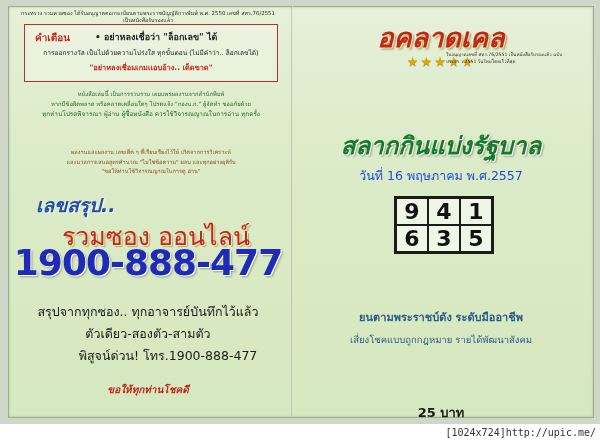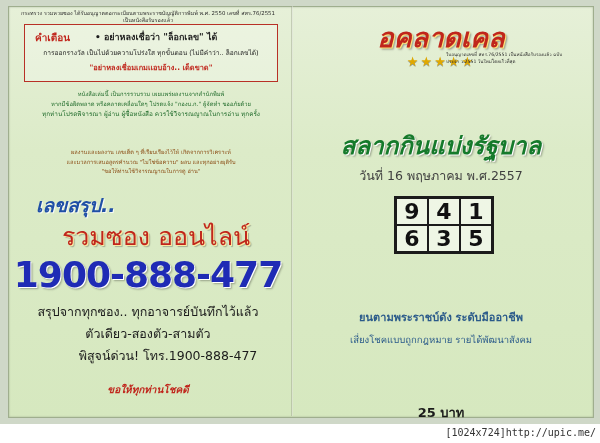--- a/index.html
+++ b/index.html
@@ -29,21 +29,21 @@
              color:#1f6b2a;font-size:5.8px;line-height:1.65;}
   .greentext .big{font-size:6.4px;}
   .orangetext{position:absolute;left:22px;top:140px;width:238px;text-align:center;
               color:#8a4a12;font-size:5.6px;line-height:1.7;}
 
   .lek{position:absolute;left:26px;top:182px;font-size:19px;font-weight:bold;color:#1f4fa6;
        font-style:italic;text-shadow:1px 1px 0 rgba(255,255,255,.8);}
   .ruamsong{position:absolute;left:8px;top:208px;width:276px;text-align:center;
             font-size:25px;font-weight:normal;color:#c0261c;
             text-shadow:1px 1px 0 #ffe9a0,2px 2px 1px rgba(0,0,0,.25);}
-  .phone{position:absolute;left:0px;top:246px;width:276px;text-align:center;
+  .phone{position:absolute;left:0px;top:234px;width:276px;text-align:center;
          font-size:36px;font-weight:bold;color:#1f2bb5;letter-spacing:-1px;
          text-shadow:1px 1px 0 #ffffff,2px 2px 2px rgba(0,0,0,.3);}
   .sum1{position:absolute;left:0px;top:294px;width:276px;text-align:center;font-size:12.5px;color:#1b1b1b;}
   .sum2{position:absolute;left:0px;top:316px;width:276px;text-align:center;font-size:12.5px;color:#1b1b1b;}
   .sum3{position:absolute;left:0px;top:338px;width:276px;text-align:center;font-size:12.5px;color:#1b1b1b;margin-left:20px;}
   .goodluck{position:absolute;left:0px;top:374px;width:276px;text-align:center;
             font-size:10px;color:#c0261c;font-weight:bold;font-style:italic;}
 
   
   .right{position:absolute;left:296px;top:8px;width:290px;height:406px;}
@@ -55,21 +55,21 @@
          text-shadow:0 1px 0 rgba(0,0,0,.35);}
   .micro{position:absolute;left:150px;top:44px;width:128px;text-align:left;
          font-size:4.6px;color:#2b2b2b;line-height:1.5;}
   .title2{position:absolute;left:0;top:72px;width:290px;text-align:center;
           font-size:26px;font-weight:bold;color:#1f2bb5;font-style:italic;
           text-shadow:1px 1px 0 #ffffff,2px 2px 2px rgba(0,0,0,.3);}
   .title3{position:absolute;left:0;top:112px;width:290px;text-align:center;
           font-size:24px;font-weight:bold;color:#157a2b;font-style:italic;
           text-shadow:1px 1px 0 #ffffff,2px 2px 2px rgba(0,0,0,.3);margin-top:6px;}
   .date{position:absolute;left:0;top:158px;width:290px;text-align:center;
-        font-size:12.5px;color:#404040;}
+        font-size:12.5px;color:#1d4ed8;}
 
   .numgrid{position:absolute;left:98px;top:188px;width:96px;height:54px;
            border:2px solid #1b1b1b;background:rgba(255,255,255,.55);
            display:grid;grid-template-columns:1fr 1fr 1fr;grid-template-rows:1fr 1fr;}
   .numcell{display:flex;align-items:center;justify-content:center;
            font-size:22px;font-weight:bold;color:#111;border:1px solid #1b1b1b;}
 
   .foot1{position:absolute;left:0;top:300px;width:290px;text-align:center;
          font-size:11px;color:#2a5a8a;font-weight:bold;}
   .foot2{position:absolute;left:0;top:324px;width:290px;text-align:center;

